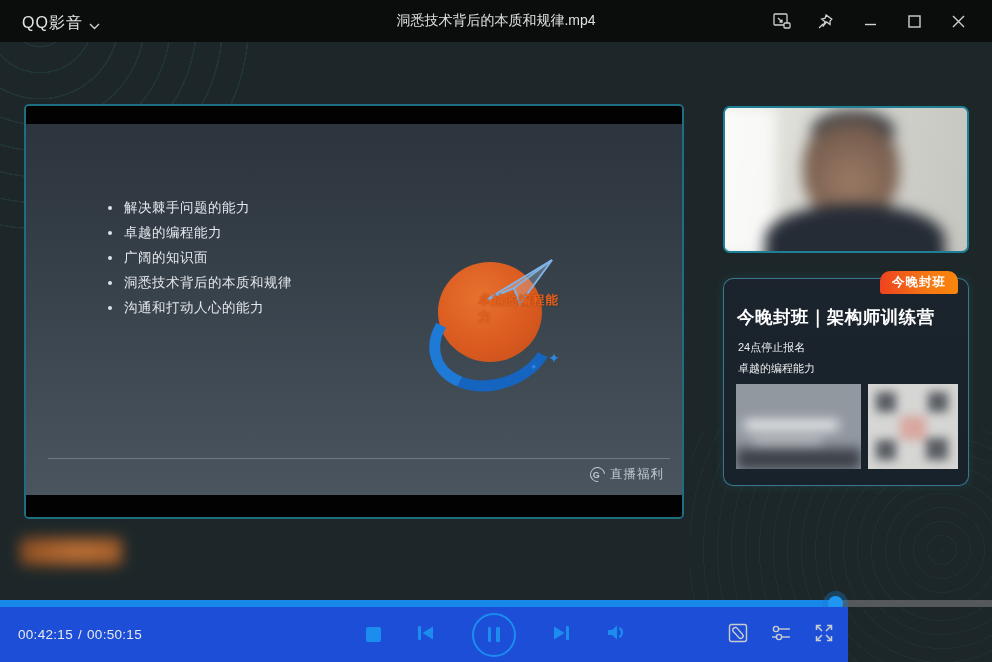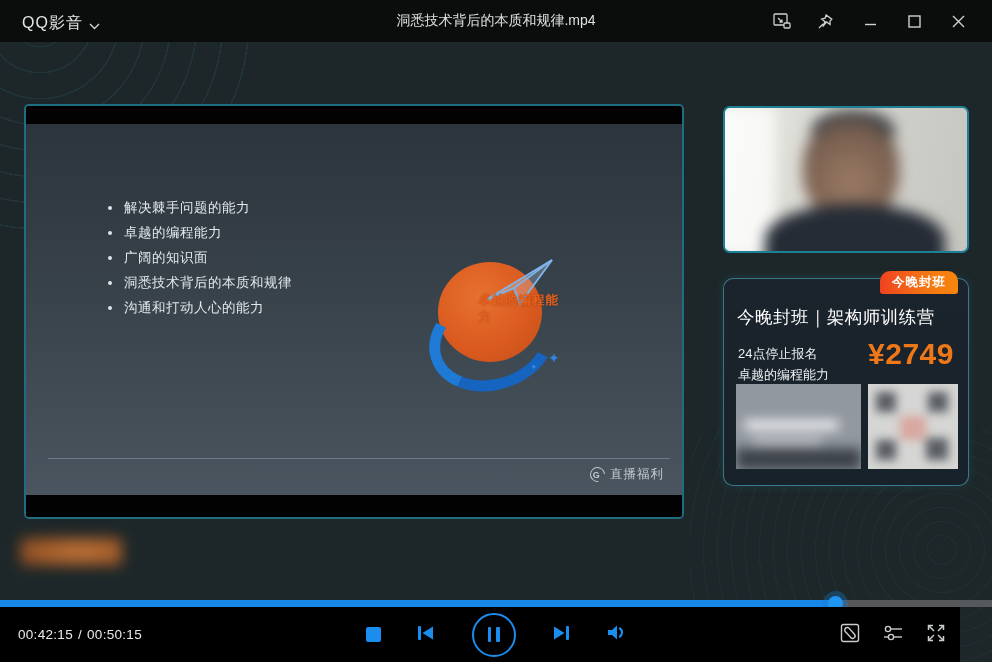--- a/index.html
+++ b/index.html
@@ -141,24 +141,24 @@
   }
   .promo-badge {
     position:absolute; right:10px; top:-8px; width:78px; height:23px;
     background:linear-gradient(90deg,#ef4320 0%,#f57713 60%,#f8860d 100%);
     border-radius:10px 10px 3px 3px;
     display:flex; align-items:center; justify-content:center;
     color:#fff; font-size:12.5px; font-weight:bold; letter-spacing:1px;
   }
   .promo-title {
     position:absolute; left:13px; top:26px; width:222px;
-    color:#ffffff; font-size:17.5px; font-weight:normal; letter-spacing:0.5px;
+    color:#ffffff; font-size:17.5px; font-weight:bold; letter-spacing:0.5px;
     white-space:nowrap;
   }
-  .promo-info { position:absolute; left:14px; top:64px; color:#eceff1; font-size:13px; line-height:21px; }
+  .promo-info { position:absolute; left:14px; top:58px; color:#eceff1; font-size:11px; line-height:21px; }
   .promo-price {
     position:absolute; right:14px; top:58px;
     color:#ee7818; font-size:30px; font-weight:bold; letter-spacing:0.5px;
   }
   .promo-images { position:absolute; left:12px; top:105px; width:222px; height:85px; display:flex; gap:7px; }
   .promo-img-left {
     position:relative; width:125px; height:85px; overflow:hidden;
     background:#9298a0; filter:blur(0px);
   }
   .pil-blur { position:absolute; inset:0; filter:blur(6px); }
@@ -189,22 +189,22 @@
     background:#55595c; cursor:pointer;
   }
   .progress-fill { position:absolute; left:0; top:0; height:7px; background:#1788e8; }
   .progress-handle {
     position:absolute; top:-4px; width:15px; height:15px; border-radius:50%;
     background:#1e96f2; box-shadow:0 0 0 5px rgba(25,120,200,0.35); cursor:pointer;
   }
 
   
   .controlbar {
-    position:absolute; left:0; top:607px; width:960px; height:55px;
-    background:#000000;
+    position:absolute; left:0; top:607px; width:848px; height:55px;
+    background:#1d4ed8;
   }
   .time-display {
     position:absolute; left:18px; top:0; height:55px; display:flex; align-items:center; gap:5px;
     color:#e8eaea; font-size:13.5px; letter-spacing:0.3px;
   }
   .center-controls {
     position:absolute; left:366px; top:0; height:55px; width:260px;
     display:flex; align-items:center; justify-content:space-between;
   }
   .ctl-btn { display:flex; align-items:center; justify-content:center; cursor:pointer; }
@@ -323,21 +323,20 @@
     </div>
   </div>
 
   <div class="promo-card">
     <div class="promo-badge">今晚封班</div>
     <div class="promo-title">今晚封班｜架构师训练营</div>
     <div class="promo-info">
       <div>24点停止报名</div>
       <div>卓越的编程能力</div>
     </div>
-    <div class="promo-price">¥2749</div>
     <div class="promo-images">
       <div class="promo-img-left">
         <div class="pil-blur">
           <div class="pil-line1"></div>
           <div class="pil-line2"></div>
           <div class="pil-dark"></div>
         </div>
       </div>
       <div class="promo-img-right">
         <div class="pir-blur">

